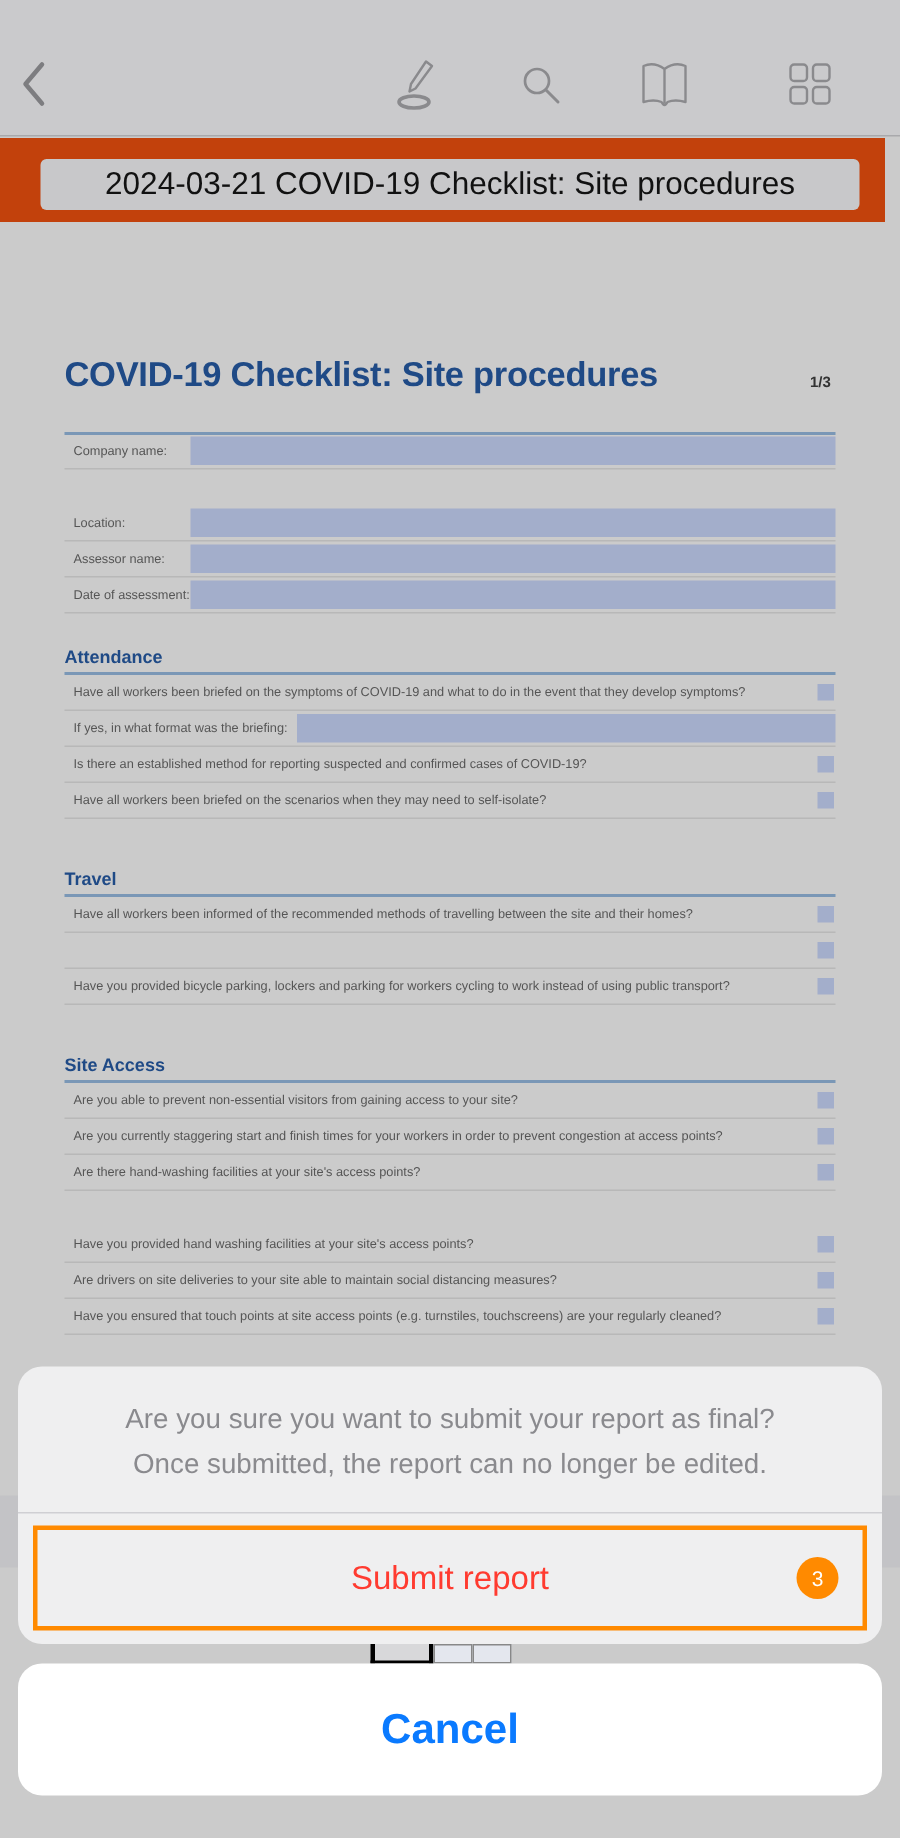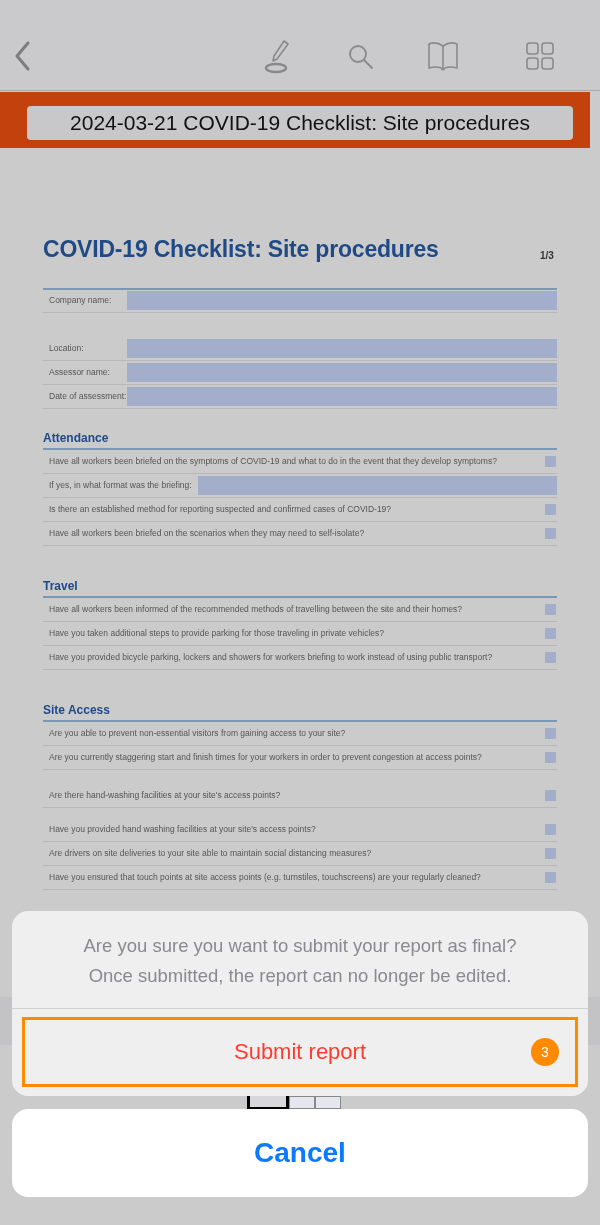--- a/index.html
+++ b/index.html
@@ -121,39 +121,38 @@
     <div class="cb"></div>
   </div>
 
   <div class="section-h" style="top:431px;">Travel</div>
   <div class="rule" style="top:448px;"></div>
   <div class="row" style="top:450px;">
     <span class="lbl">Have all workers been informed of the recommended methods of travelling between the site and their homes?</span>
     <div class="cb"></div>
   </div>
   <div class="row" style="top:474px;">
-    <span class="lbl">Have you taken additional steps to provide parking for those traveling in private vehicles?</span>
     <div class="cb"></div>
   </div>
   <div class="row" style="top:498px;">
-    <span class="lbl">Have you provided bicycle parking, lockers and showers for workers briefing to work instead of using public transport?</span>
+    <span class="lbl">Have you provided bicycle parking, lockers and parking for workers cycling to work instead of using public transport?</span>
     <div class="cb"></div>
   </div>
 
   <div class="section-h" style="top:555px;">Site Access</div>
   <div class="rule" style="top:572px;"></div>
   <div class="row" style="top:574px;">
     <span class="lbl">Are you able to prevent non-essential visitors from gaining access to your site?</span>
     <div class="cb"></div>
   </div>
   <div class="row" style="top:598px;">
     <span class="lbl">Are you currently staggering start and finish times for your workers in order to prevent congestion at access points?</span>
     <div class="cb"></div>
   </div>
-  <div class="row" style="top:636px;text-decoration:underline;">
+  <div class="row" style="top:622px;text-decoration:underline;">
     <span class="lbl">Are there hand-washing facilities at your site's access points?</span>
     <div class="cb"></div>
   </div>
   <div class="row" style="top:670px;">
     <span class="lbl">Have you provided hand washing facilities at your site's access points?</span>
     <div class="cb"></div>
   </div>
   <div class="row" style="top:694px;">
     <span class="lbl">Are drivers on site deliveries to your site able to maintain social distancing measures?</span>
     <div class="cb"></div>

